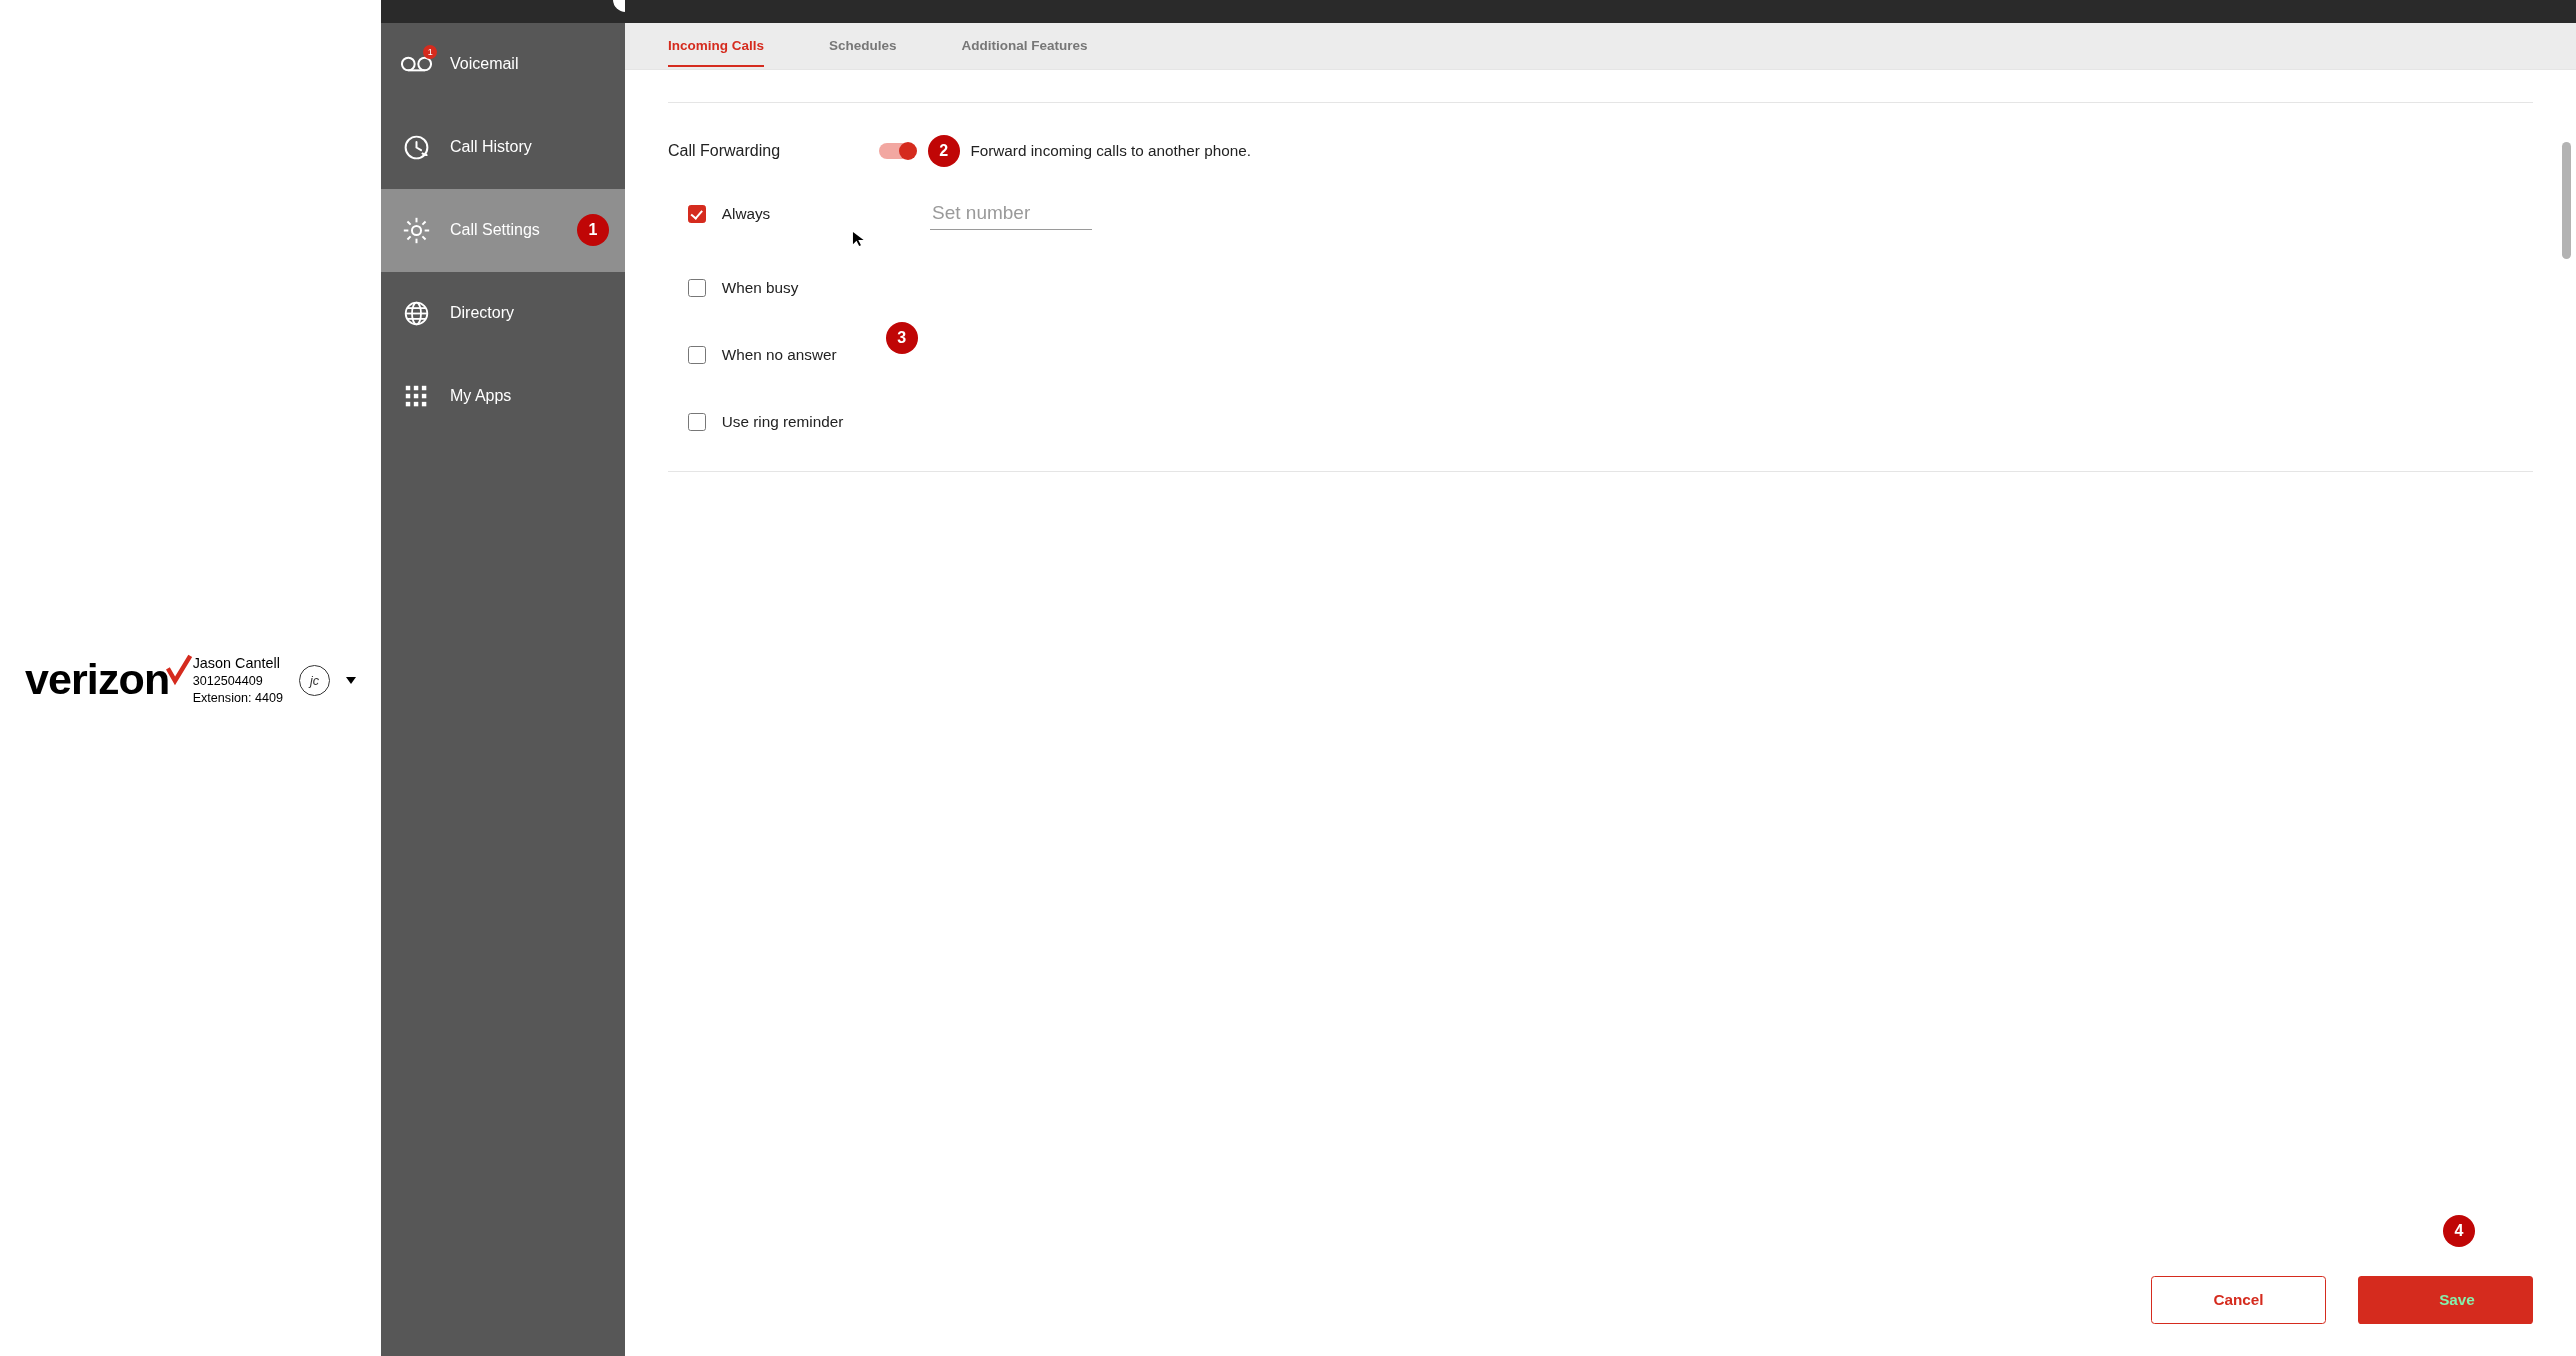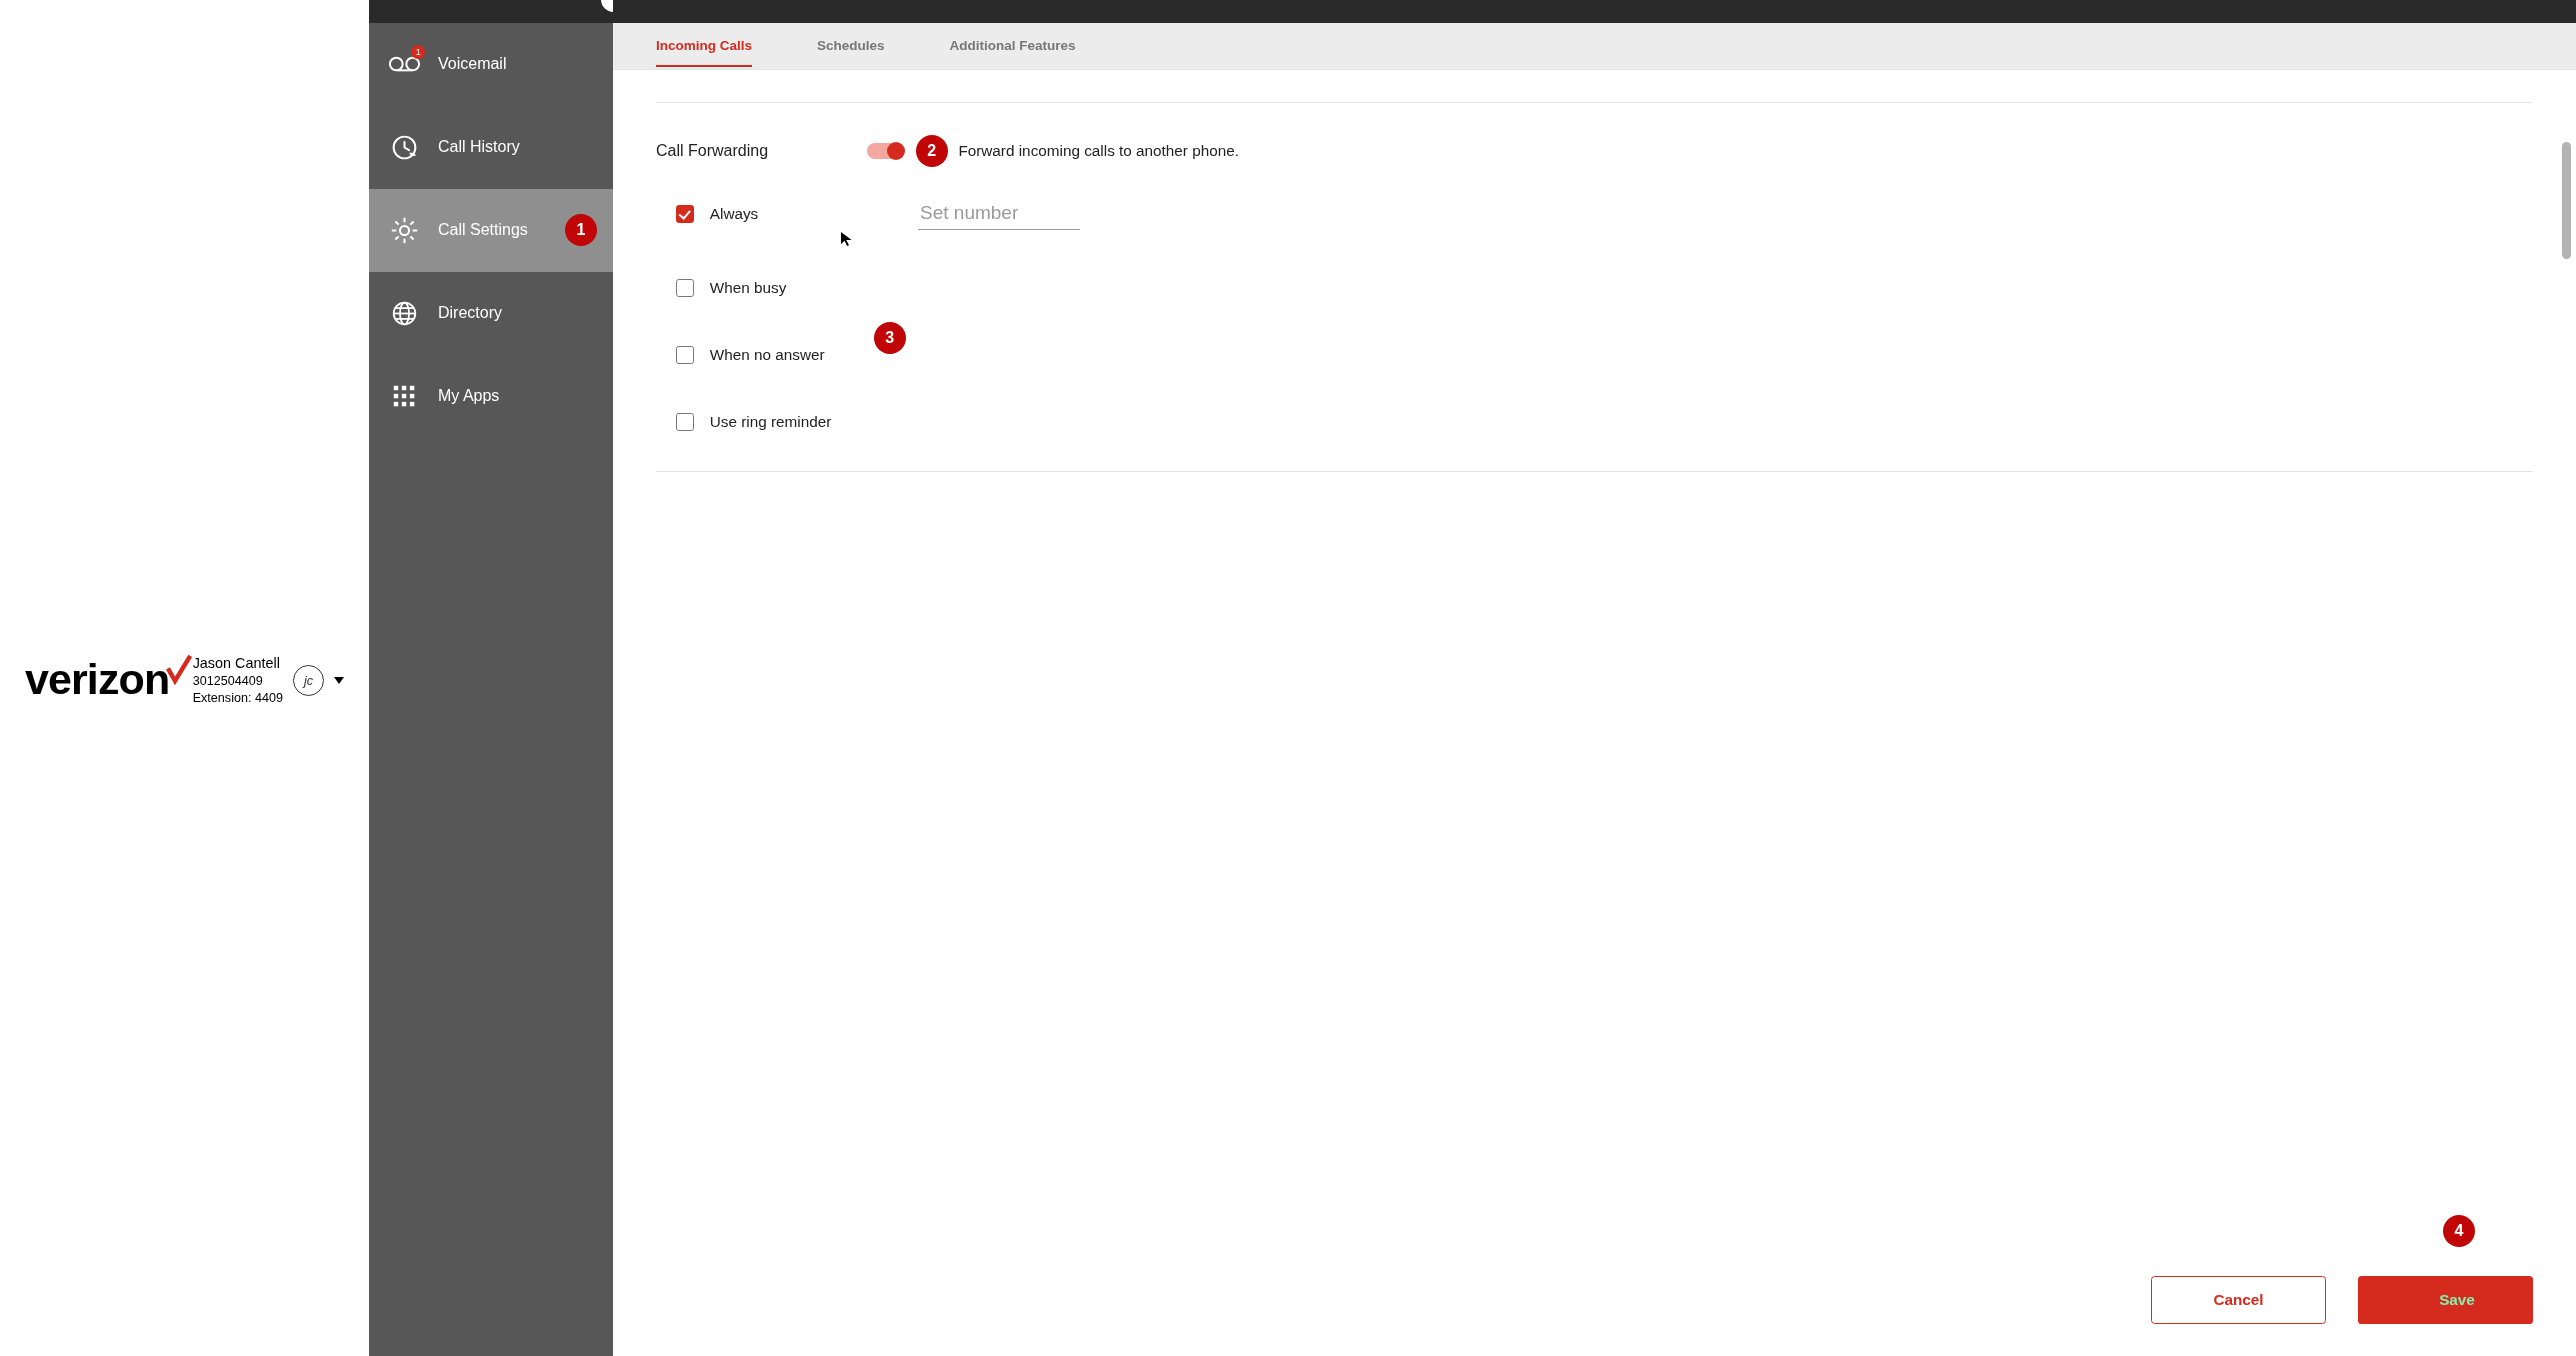--- a/index.html
+++ b/index.html
@@ -7,21 +7,21 @@
     body { background: #fff; }
 
     .app { display: flex; flex-direction: row; width: 100%; height: 100vh; min-height: 722px; }
 
     
     .topbar { display: flex; align-items: center; justify-content: space-between; padding: 14.4px 25px 9px 25px; background: #fff; }
     .logo-wrap { display: flex; align-items: flex-start; }
     .vz-logo-text { font-weight: 900; font-size: 43px; letter-spacing: -0.9px; color: #000; display: inline-block; line-height: 1; }
     .vz-check { display: inline-block; position: relative; top: -3.6px; margin-left: -3.6px; }
 
-    .userblock { display: flex; align-items: center; gap: 10px; }
+    .userblock { display: flex; align-items: center; gap: 16px; }
     .userinfo { text-align: left; font-size: 12.6px; color: #000; line-height: 1.35; }
     .userinfo .u-name { font-size: 14.4px; }
     .avatar-circle { width: 31px; height: 31px; border-radius: 50%; border: 0.9px solid #333; display: flex; align-items: center; justify-content: center; font-style: italic; font-size: 12.6px; color: #333; }
     .caret-down { width: 0; height: 0; border-left: 5.4px solid transparent; border-right: 5.4px solid transparent; border-top: 7.2px solid #000; }
 
     
     .mainrow { display: flex; flex: 1; min-height: 0; }
 
     
     .sidebar { width: 244px; background: #575757; color: #fff; display: flex; flex-direction: column; position: relative; }

